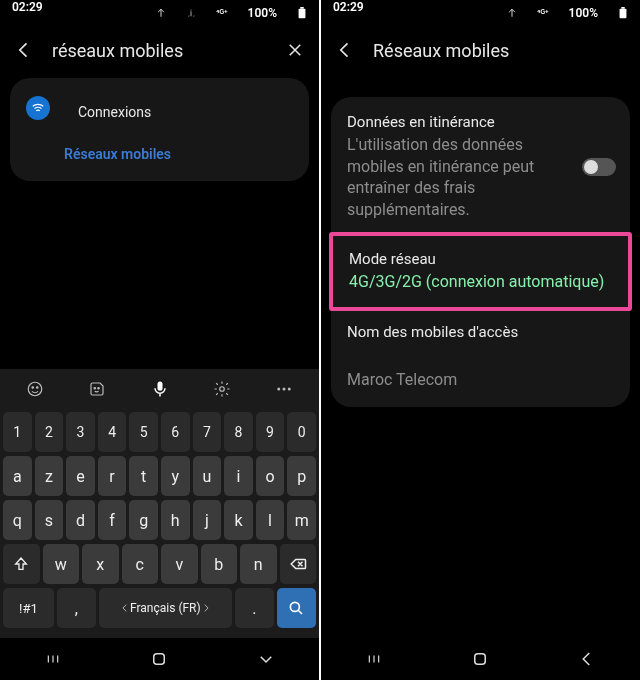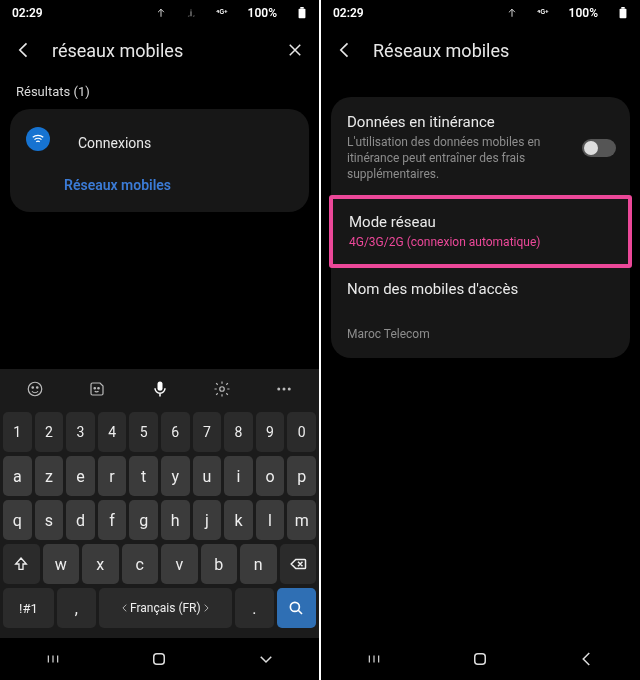--- a/index.html
+++ b/index.html
@@ -1,19 +1,19 @@
 <!DOCTYPE html>
 <html><head>
 <meta charset="utf-8">
 <style>
   *{box-sizing:border-box;margin:0;padding:0;font-family:-apple-system,Roboto,Arial,sans-serif;-webkit-font-smoothing:antialiased}
   body{background:#fff;width:640px;height:680px;overflow:hidden}
   .stage{display:flex;gap:2px;background:#fff}
   .phone{width:319px;height:680px;background:#000;color:#fff;display:flex;flex-direction:column;position:relative;overflow:hidden}
-  .status{display:flex;justify-content:space-between;align-items:center;height:26px;padding:0 12px;font-size:12px;font-weight:600}
+  .status{display:flex;justify-content:space-between;height:26px;padding:0 12px;font-size:12px;font-weight:600}
   .status .right{display:flex;align-items:center;gap:20px}
   .status .right svg{display:block}
   .hdr{display:flex;align-items:center;height:48px;padding:0 10px;gap:14px}
   .hdr .title{flex:1;font-size:18px;font-weight:400;color:#e8e8e8}
   .icon-btn{width:28px;height:28px;display:flex;align-items:center;justify-content:center;color:#e6e6e6}
   .section-label{padding:10px 16px 6px;font-size:13px;color:#d9d9d9}
   .card{margin:4px 10px;background:#171717;border-radius:20px;padding:6px 0}
   .row{padding:12px 16px}
   .row.top{display:flex;align-items:flex-end;gap:28px}
   .wifi-ico{width:24px;height:24px;border-radius:50%;background:#1673d1;display:flex;align-items:center;justify-content:center}
@@ -32,22 +32,22 @@
   .key.search{background:#2f6fb4}
   .key.lang{flex:3.4;font-size:12px;gap:0}
   .key.sym{flex:1.3;font-size:13px}
   .navbar{height:42px;background:#000;display:flex;align-items:center;justify-content:space-around}
   .navbar .nb{width:22px;height:22px;display:flex;align-items:center;justify-content:center;color:#ddd}
   
   .setlist{margin:23px 10px;background:#171717;border-radius:20px;padding:2px 0}
   .srow{padding:14px 16px;display:flex;flex-direction:column;gap:3px;position:relative}
   .srow.hl{border:4px solid #ec4899;border-radius:3px;margin:-2px}
   .srow .t{font-size:15px;color:#eaeaea}
-  .srow .s{font-size:12px;color:#8d8d8d;line-height:1.35}
-  .srow .s.blue{color:#ec4899}
+  .srow .s{font-size:16px;color:#8d8d8d;line-height:1.35}
+  .srow .s.blue{color:#86efac}
   .toggle{position:absolute;right:14px;top:50%;transform:translateY(-50%);width:34px;height:18px;border-radius:10px;background:#555}
   .toggle::after{content:"";position:absolute;left:2px;top:2px;width:14px;height:14px;border-radius:50%;background:#ddd}
 </style>
 </head>
 <body>
 
 <div class="stage">
 
   <div class="phone">
     <div class="status">
@@ -76,21 +76,20 @@
           </svg>
       </div>
       <div class="title">réseaux mobiles</div>
       <div class="icon-btn">
         <svg width="18" height="18" viewBox="0 0 24 24" fill="none" stroke="currentColor" stroke-width="2">
             <path d="M5 5l14 14M19 5L5 19"></path>
           </svg>
       </div>
     </div>
 
-    <div class="section-label">Résultats (1)</div>
 
     <div class="card">
       <div class="row top">
         <div class="wifi-ico">
           <svg width="14" height="14" viewBox="0 0 24 24" fill="none" stroke="#fff" stroke-width="2">
               <path d="M3 9a14 14 0 0 1 18 0M6 13a9 9 0 0 1 12 0M9 17a4 4 0 0 1 6 0M12 20h0"></path>
             </svg>
         </div>
         <span class="label">Connexions</span>
       </div>

